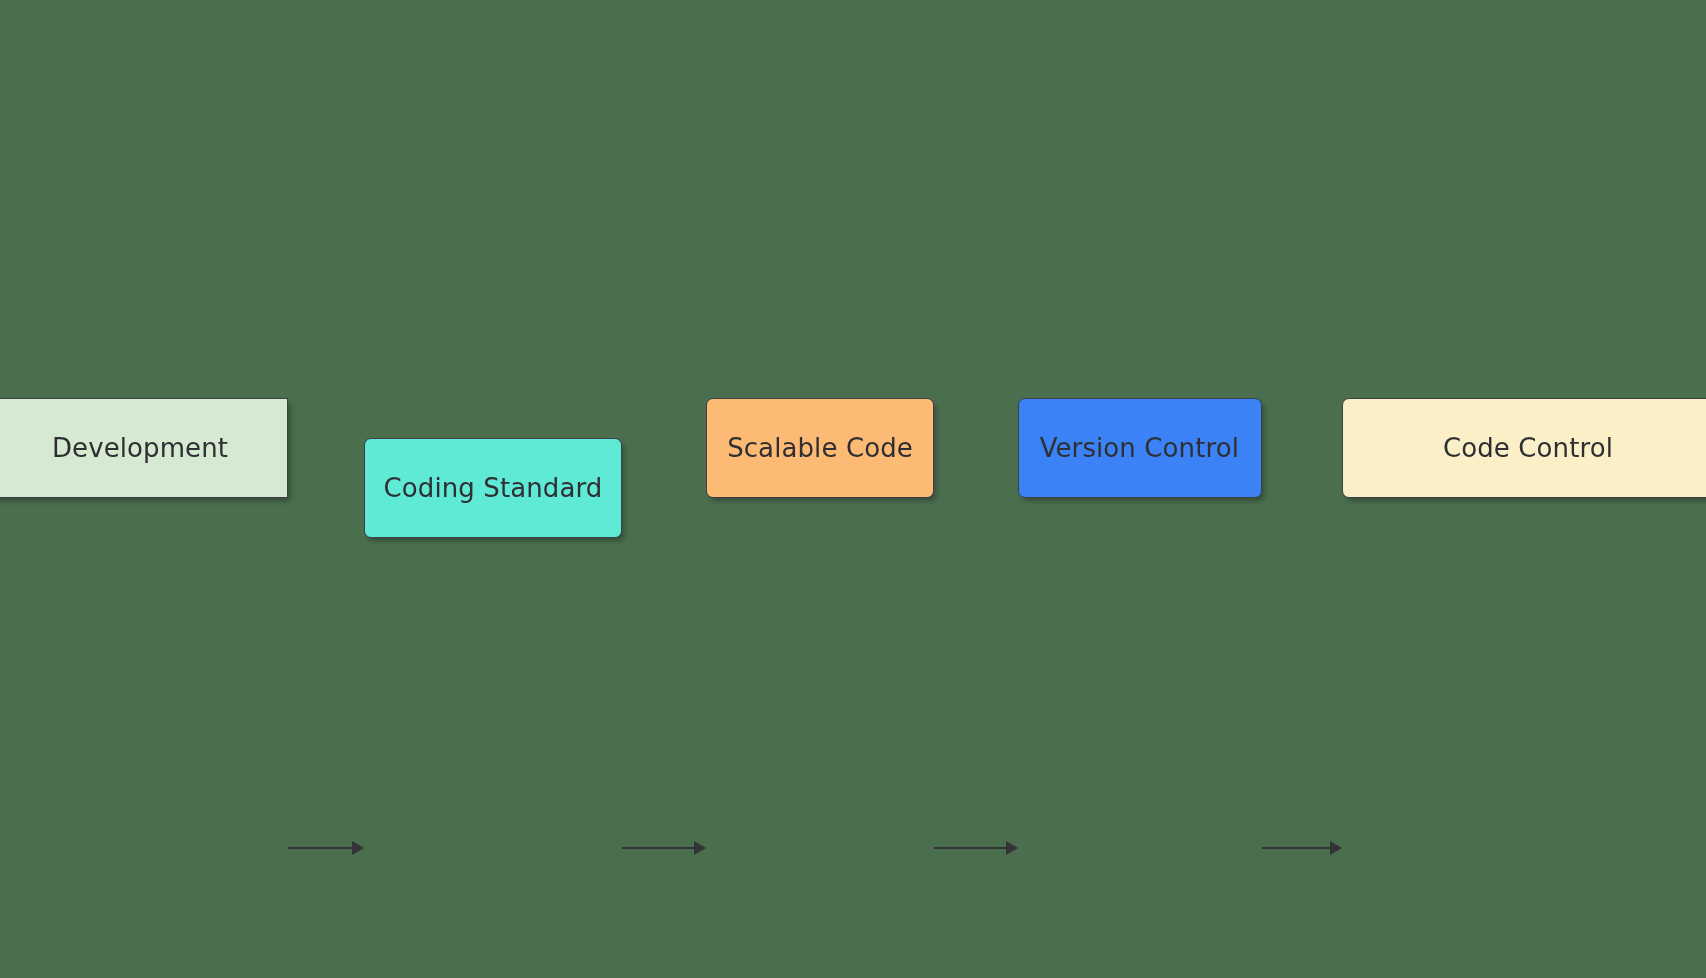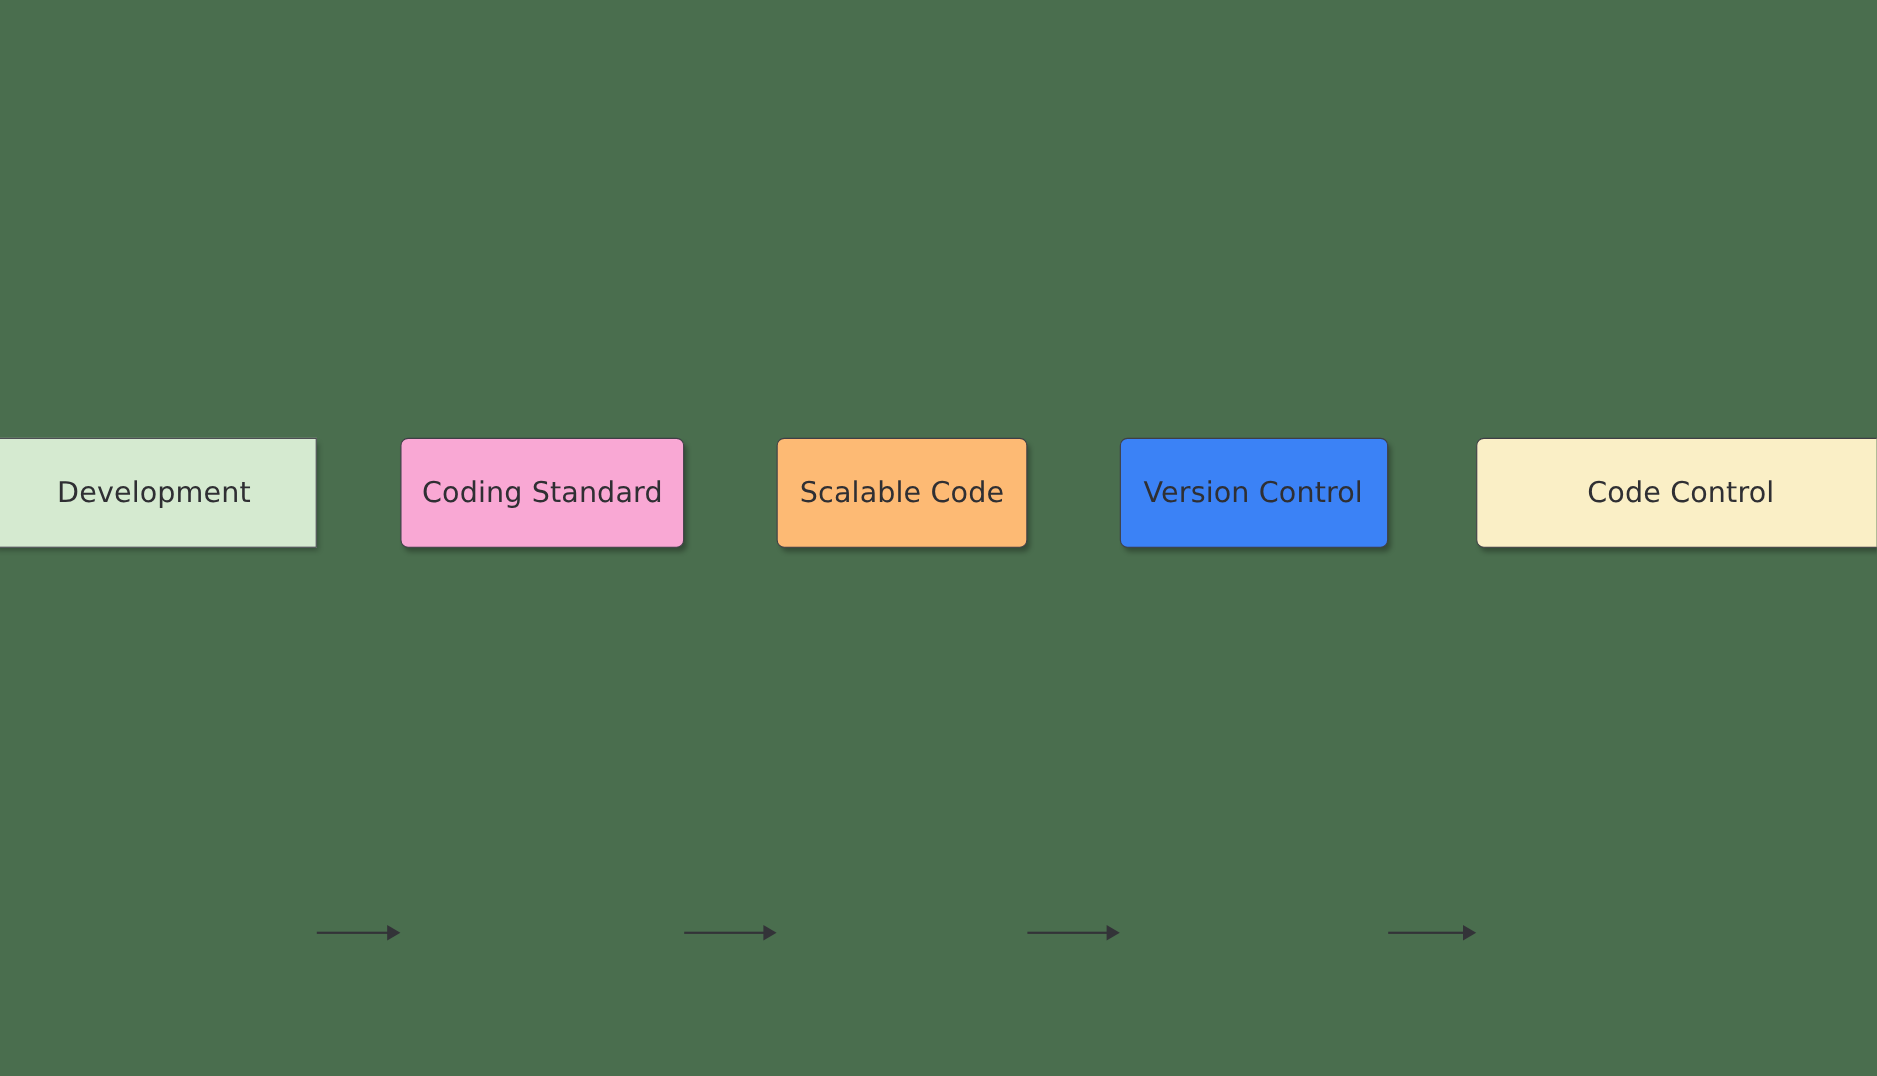--- a/index.html
+++ b/index.html
@@ -132,21 +132,21 @@
     </div>
     <div class="edge" id="edge-4">
       <div class="edge-line"></div>
       <div class="edge-arrow"></div>
     </div>
 
     <div class="node" id="node-development" style="background: rgb(213, 234, 208);">
       <span class="node-label">Development</span>
     </div>
 
-    <div class="node" id="node-coding-standard" style="background: #f9a8d4;">
+    <div class="node" id="node-coding-standard" style="background: #5eead4; margin-top: 40px;">
       <span class="node-label">Coding Standard</span>
     </div>
 
     <div class="node" id="node-scalable-code" style="background: #fdba74;">
       <span class="node-label">Scalable Code</span>
     </div>
 
     <div class="node" id="node-version-control" style="background: #3b82f6; justify-content: flex-end;">
       <span class="node-label">Version Control</span>
     </div>

